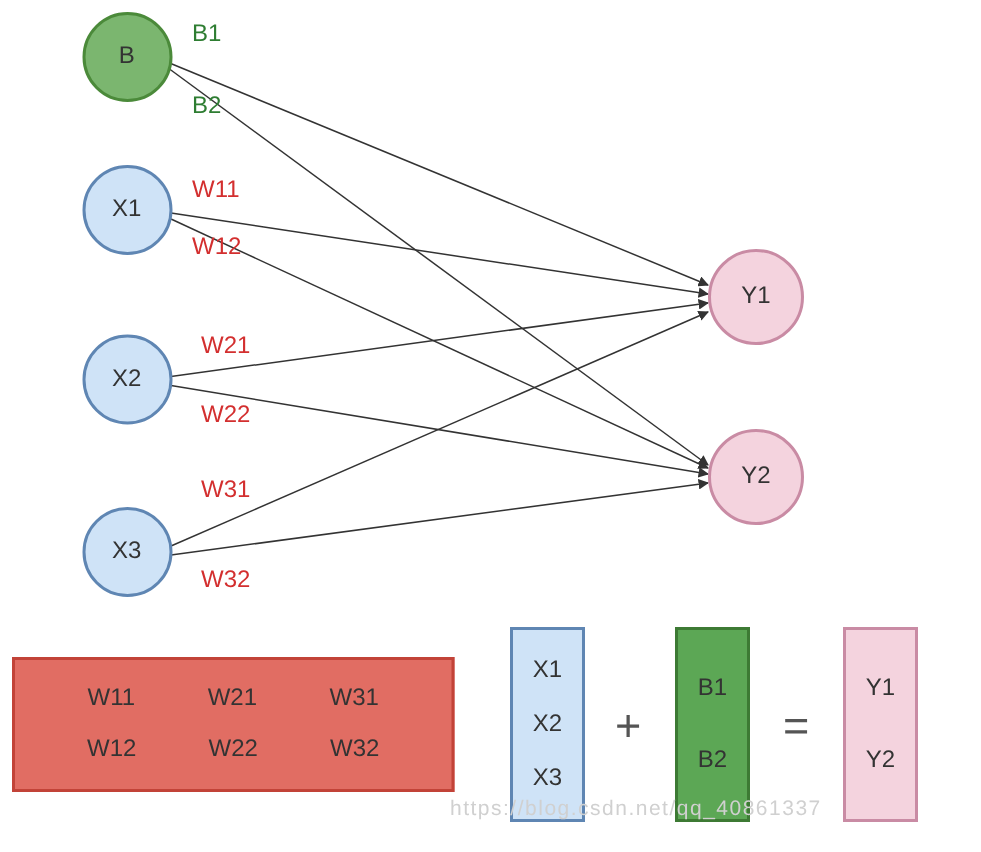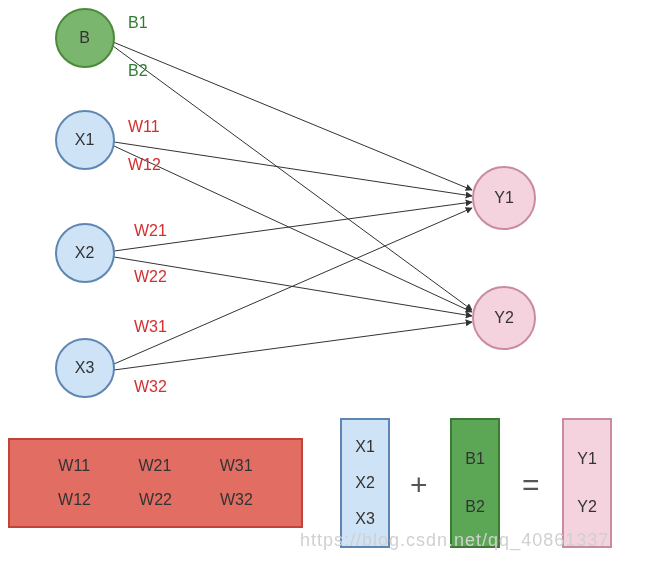--- a/index.html
+++ b/index.html
@@ -59,21 +59,21 @@
   .mat-y   { background:#f4d3de; border:2px solid #c98ba4; color:#333; }
 
   .op {
     position: absolute;
     font-size: 30px;
     color: #555;
   }
 
   .watermark {
     position: absolute;
-    font-size: 18px;
+    font-size: 14px;
     color: #d0d0d0;
     letter-spacing: 1px;
     text-align: center;
   }
 </style>
 </head>
 <body>
 
 <svg class="diagram" width="654" height="568">
   <defs>

